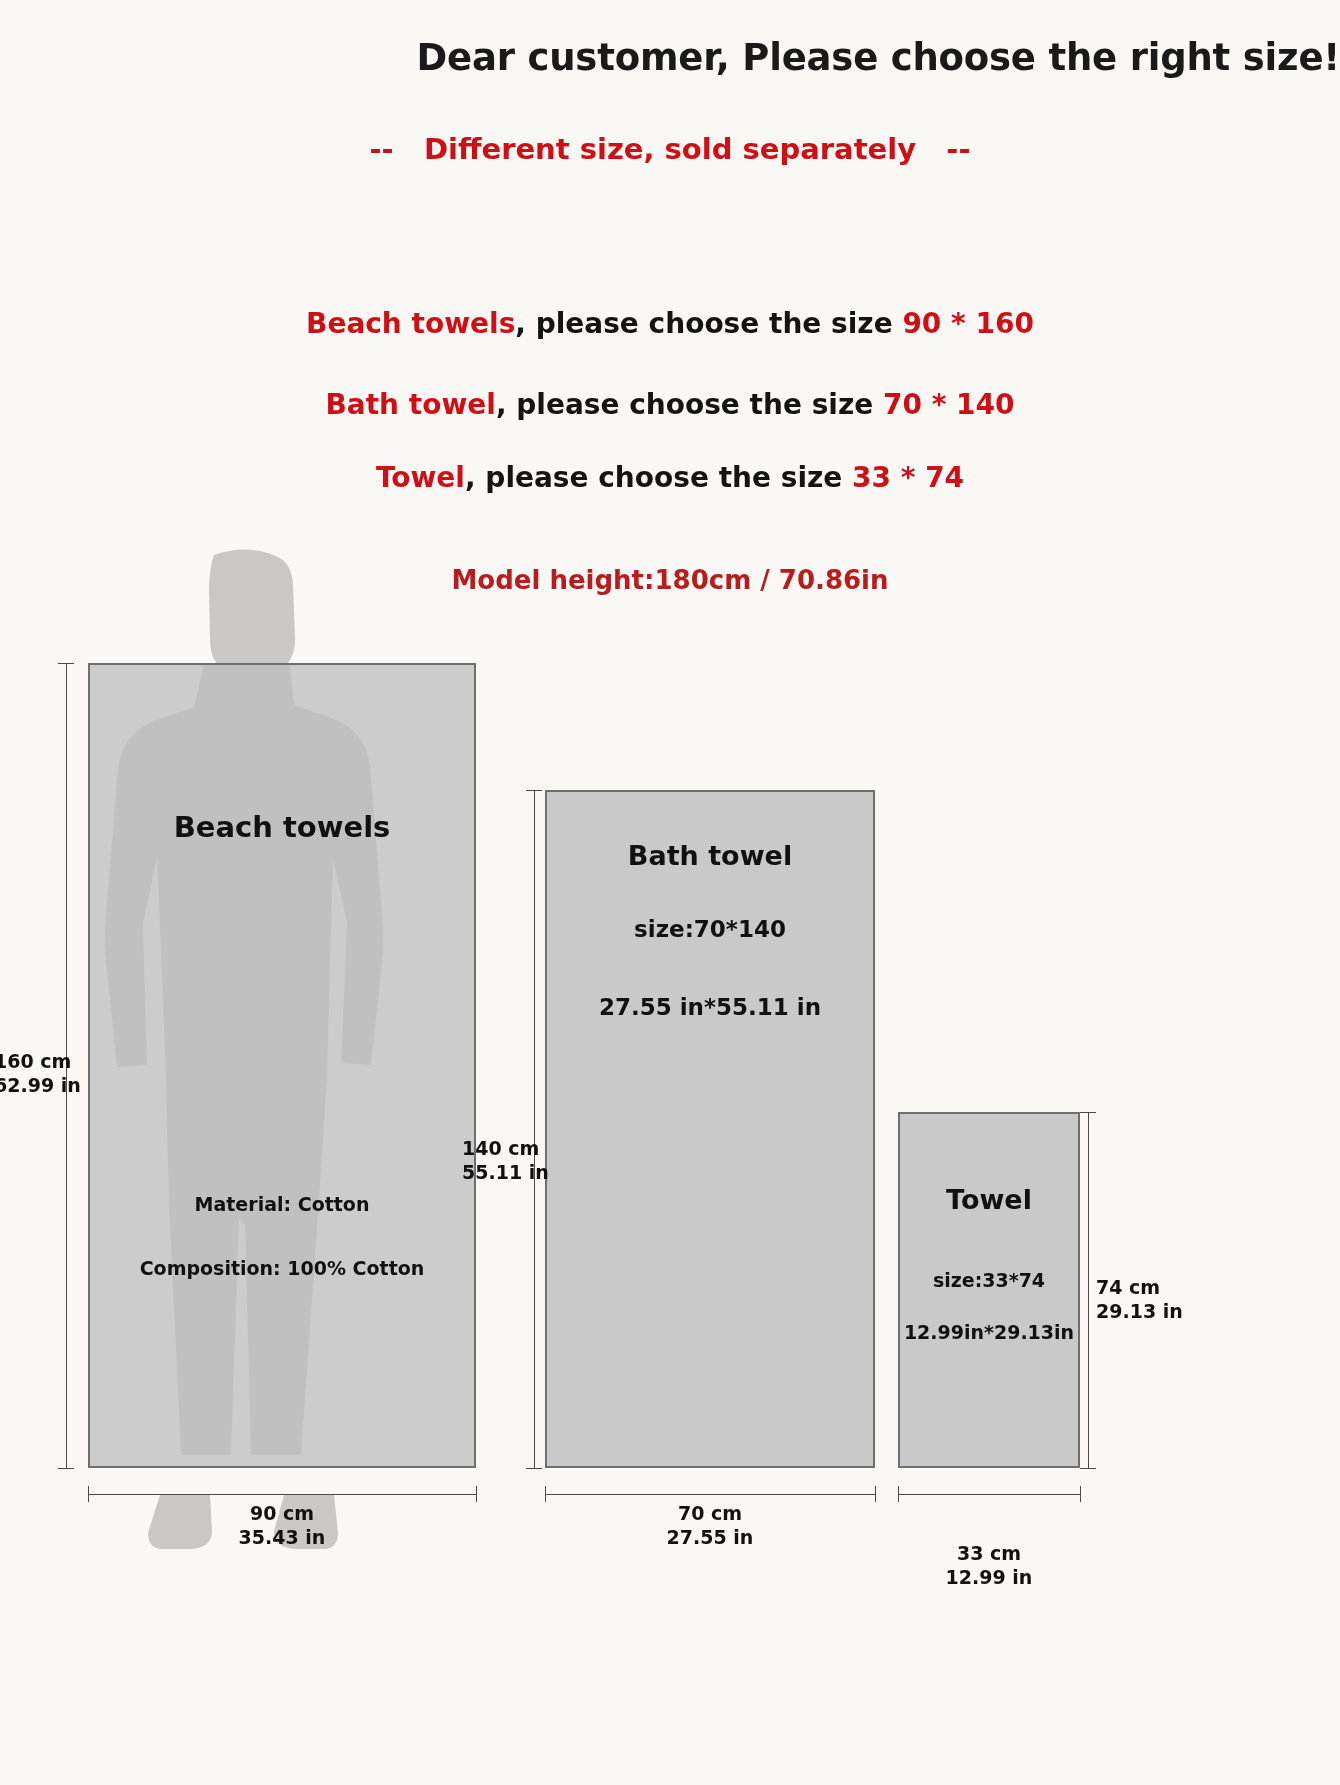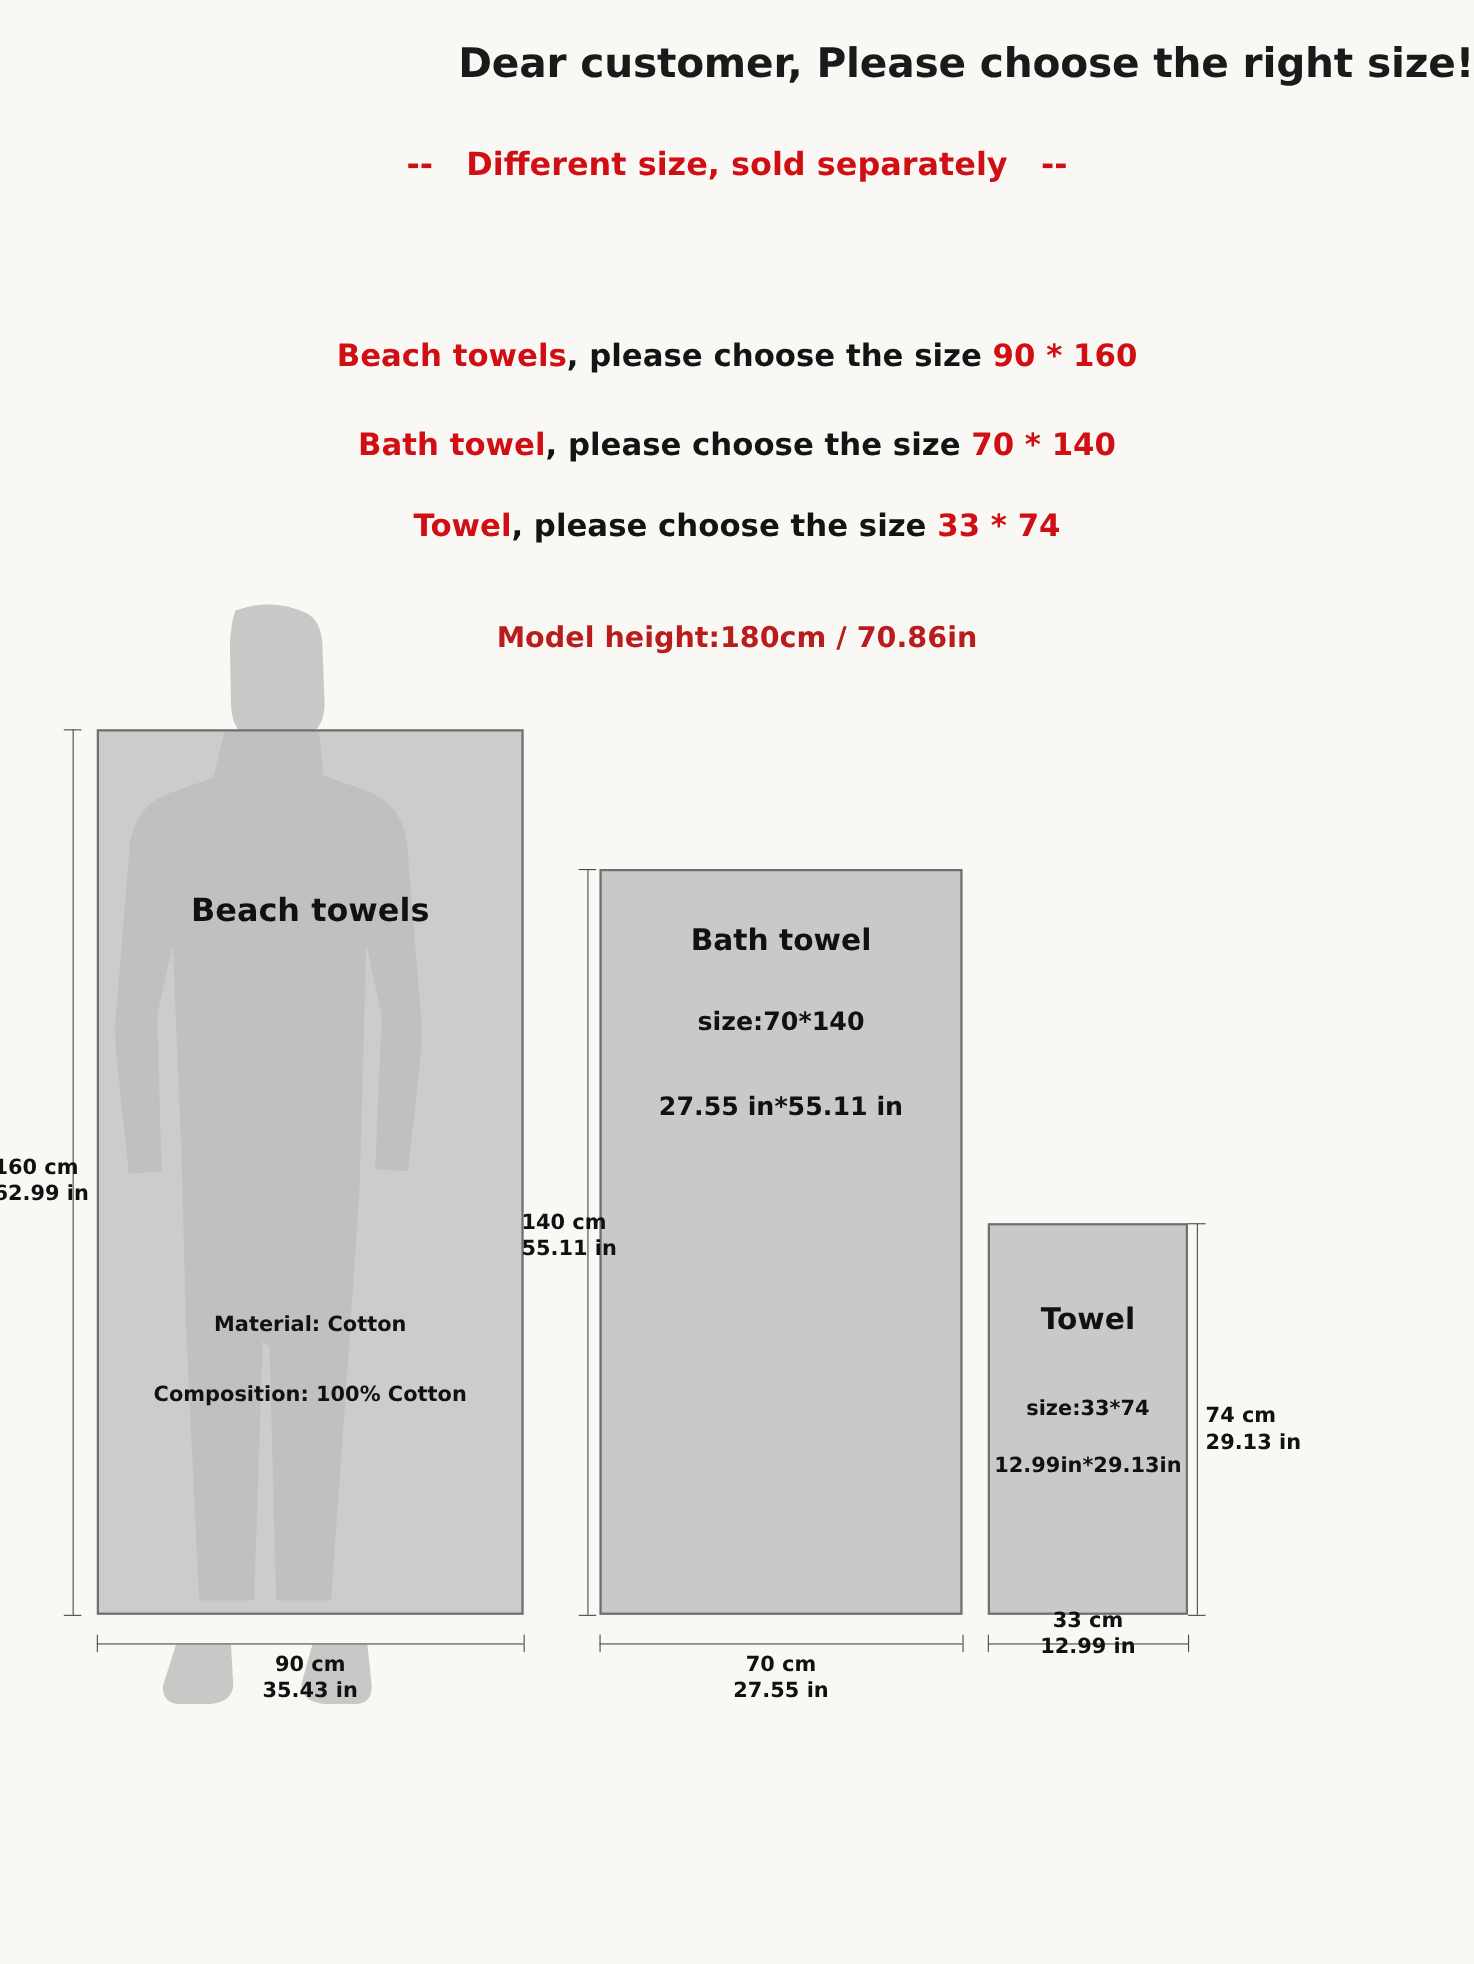--- a/index.html
+++ b/index.html
@@ -214,21 +214,21 @@
 
 <div class="towel towel-bath">
   <div class="towel-label t-name" id="bath-name">Bath towel</div>
   <div class="towel-label t-size" id="bath-size">size:70*140</div>
   <div class="towel-label t-inch" id="bath-inch">27.55 in*55.11 in</div>
 </div>
 
 <div class="dim-line dim-v" style="left:534px; top:790px; height:678px;"></div>
 <div class="tick-h" style="left:526px; top:790px;"></div>
 <div class="tick-h" style="left:526px; top:1468px;"></div>
-<div class="dim-text right" style="left:462px; top:1100px; width:66px;margin-left:12px;">
+<div class="dim-text right" style="left:462px; top:1137px; width:66px;">
   <div>140 cm</div>
   <div>55.11 in</div>
 </div>
 
 <div class="dim-line dim-h" style="left:545px; top:1494px; width:330px;"></div>
 <div class="tick-v" style="left:545px; top:1486px;"></div>
 <div class="tick-v" style="left:875px; top:1486px;"></div>
 <div class="dim-text center" style="left:545px; top:1502px; width:330px;">
   <div>70 cm</div>
   <div>27.55 in</div>
@@ -244,16 +244,16 @@
 <div class="tick-h" style="left:1080px; top:1112px;"></div>
 <div class="tick-h" style="left:1080px; top:1468px;"></div>
 <div class="dim-text" style="left:1096px; top:1276px; width:110px;">
   <div>74 cm</div>
   <div>29.13 in</div>
 </div>
 
 <div class="dim-line dim-h" style="left:898px; top:1494px; width:182px;"></div>
 <div class="tick-v" style="left:898px; top:1486px;"></div>
 <div class="tick-v" style="left:1080px; top:1486px;"></div>
-<div class="dim-text center" style="left:898px; top:1462px; width:182px;">
+<div class="dim-text center" style="left:898px; top:1542px; width:182px;">
   <div>33 cm</div>
   <div>12.99 in</div>
 </div>
 
 </body></html>

